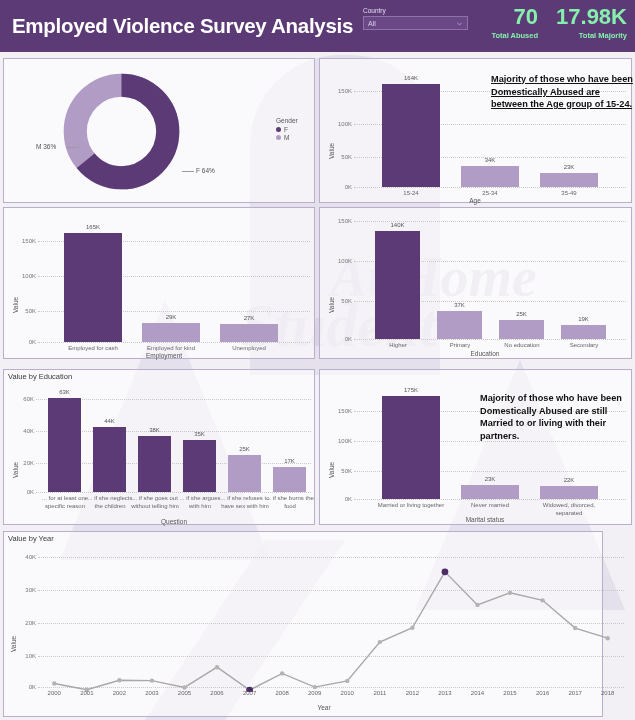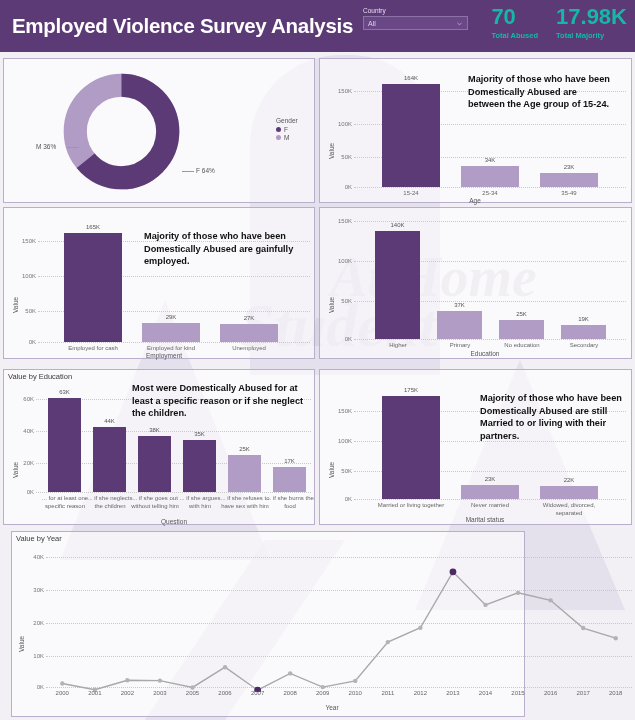--- a/index.html
+++ b/index.html
@@ -67,21 +67,21 @@
     display: flex; align-items: center;
     justify-content: space-between;
     padding: 0 4px;
   }
   .slicer-value { color: #ded3ea; font-size: 7px; }
   .chev { width: 7px; height: 7px; }
   .kpis {
     position: absolute; right: 8px; top: 5px;
     display: flex; gap: 18px;
   }
-  .kpi { text-align: left; color: #14b8a6; }
+  .kpi { text-align: right; color: #86efac; }
   .kpi-val { font-size: 22px; font-weight: bold; line-height: 24px; }
   .kpi-lab { font-size: 7.5px; font-weight: bold; margin-top: 2px; }
 
   
   .panel {
     position: absolute;
     background: rgba(255,255,255,.62);
     border: 1px solid #b9aecb;
     z-index: 2;
   }
@@ -229,21 +229,21 @@
     <div class="bar bar-light" style="left:141px;top:107px;width:58px;height:21px;"></div>
     <div class="bar-val" style="left:141px;top:98px;width:58px;">34K</div>
     <div class="xlab" style="left:141px;top:131px;width:58px;">25-34</div>
 
     <div class="bar bar-light" style="left:220px;top:114px;width:58px;height:14px;"></div>
     <div class="bar-val" style="left:220px;top:105px;width:58px;">23K</div>
     <div class="xlab" style="left:220px;top:131px;width:58px;">35-49</div>
 
     <div class="axis-title" style="left:120px;top:138px;width:70px;">Age</div>
 
-    <div class="note" style="left:148px;top:14px;width:142px;">Majority of those who have been Domestically Abused are between the Age group of 15-24.</div>
+    <div class="note" style="left:171px;top:14px;width:142px;text-decoration:underline;">Majority of those who have been Domestically Abused are between the Age group of 15-24.</div>
   </div>
 
   <div class="panel" style="left:3px;top:207px;width:312px;height:152px;">
     <div class="y-title" style="left:8px;top:105px;">Value</div>
     <div class="ytick" style="left:10px;top:30px;width:22px;">150K</div>
     <div class="ytick" style="left:10px;top:65px;width:22px;">100K</div>
     <div class="ytick" style="left:10px;top:100px;width:22px;">50K</div>
     <div class="ytick" style="left:10px;top:131px;width:22px;">0K</div>
     <div class="grid" style="left:34px;top:33px;width:272px;"></div>
     <div class="grid" style="left:34px;top:68px;width:272px;"></div>
@@ -257,21 +257,20 @@
     <div class="bar bar-light" style="left:138px;top:115px;width:58px;height:19px;"></div>
     <div class="bar-val" style="left:138px;top:106px;width:58px;">29K</div>
     <div class="xlab" style="left:128px;top:137px;width:78px;">Employed for kind</div>
 
     <div class="bar bar-light" style="left:216px;top:116px;width:58px;height:18px;"></div>
     <div class="bar-val" style="left:216px;top:107px;width:58px;">27K</div>
     <div class="xlab" style="left:206px;top:137px;width:78px;">Unemployed</div>
 
     <div class="axis-title" style="left:125px;top:144px;width:70px;">Employment</div>
 
-    <div class="note" style="left:140px;top:22px;width:160px;">Majority of those who have been Domestically Abused are gainfully employed.</div>
   </div>
 
   <div class="panel" style="left:319px;top:207px;width:313px;height:152px;">
     <div class="y-title" style="left:8px;top:105px;">Value</div>
     <div class="ytick" style="left:10px;top:10px;width:22px;">150K</div>
     <div class="ytick" style="left:10px;top:50px;width:22px;">100K</div>
     <div class="ytick" style="left:10px;top:90px;width:22px;">50K</div>
     <div class="ytick" style="left:10px;top:128px;width:22px;">0K</div>
     <div class="grid" style="left:34px;top:13px;width:272px;"></div>
     <div class="grid" style="left:34px;top:53px;width:272px;"></div>
@@ -329,21 +328,20 @@
     <div class="bar bar-light" style="left:224px;top:85px;width:33px;height:37px;"></div>
     <div class="bar-val" style="left:224px;top:76px;width:33px;">25K</div>
     <div class="xlab" style="left:216px;top:125px;width:50px;">... if she refuses to have sex with him</div>
 
     <div class="bar bar-light" style="left:269px;top:97px;width:33px;height:25px;"></div>
     <div class="bar-val" style="left:269px;top:88px;width:33px;">17K</div>
     <div class="xlab" style="left:261px;top:125px;width:50px;">... if she burns the food</div>
 
     <div class="axis-title" style="left:135px;top:148px;width:70px;">Question</div>
 
-    <div class="note" style="left:128px;top:12px;width:178px;">Most were Domestically Abused for at least a specific reason or if she neglect the children.</div>
   </div>
 
   <div class="panel" style="left:319px;top:369px;width:313px;height:156px;">
     <div class="y-title" style="left:8px;top:108px;">Value</div>
     <div class="ytick" style="left:10px;top:38px;width:22px;">150K</div>
     <div class="ytick" style="left:10px;top:68px;width:22px;">100K</div>
     <div class="ytick" style="left:10px;top:98px;width:22px;">50K</div>
     <div class="ytick" style="left:10px;top:126px;width:22px;">0K</div>
     <div class="grid" style="left:34px;top:41px;width:272px;"></div>
     <div class="grid" style="left:34px;top:71px;width:272px;"></div>
@@ -360,21 +358,21 @@
 
     <div class="bar bar-light" style="left:220px;top:116px;width:58px;height:13px;"></div>
     <div class="bar-val" style="left:220px;top:107px;width:58px;">22K</div>
     <div class="xlab" style="left:211px;top:132px;width:76px;">Widowed, divorced, separated</div>
 
     <div class="axis-title" style="left:130px;top:146px;width:70px;">Marital status</div>
 
     <div class="note" style="left:160px;top:22px;width:145px;">Majority of those who have been Domestically Abused are still Married to or living with their partners.</div>
   </div>
 
-  <div class="panel" style="left:3px;top:531px;width:514px;height:186px;margin-left:8px;">
+  <div class="panel" style="left:3px;top:531px;width:600px;height:186px;">
     <div class="panel-title">Value by Year</div>
     <div class="y-title" style="left:6px;top:120px;">Value</div>
     <div class="ytick" style="left:8px;top:22px;width:24px;">40K</div>
     <div class="ytick" style="left:8px;top:55px;width:24px;">30K</div>
     <div class="ytick" style="left:8px;top:88px;width:24px;">20K</div>
     <div class="ytick" style="left:8px;top:121px;width:24px;">10K</div>
     <div class="ytick" style="left:8px;top:152px;width:24px;">0K</div>
 
     <div class="grid" style="left:34px;top:25px;width:586px;"></div>
     <div class="grid" style="left:34px;top:58px;width:586px;"></div>

